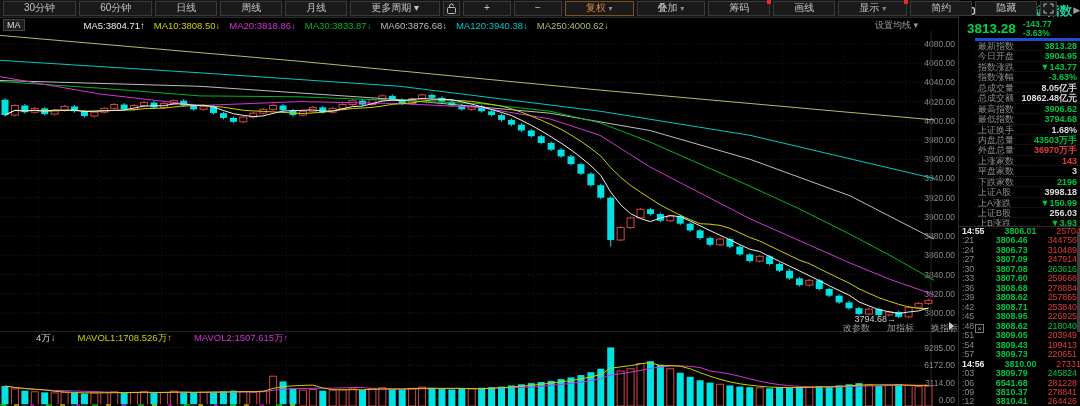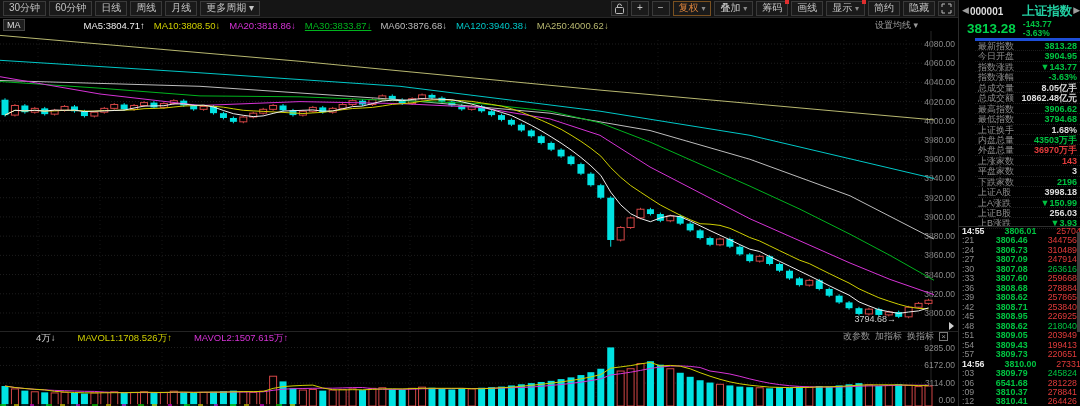--- a/index.html
+++ b/index.html
@@ -4,38 +4,38 @@
 <style>
   html,body{margin:0;padding:0;background:#000;}
   body{font-family:"Liberation Sans","DejaVu Sans",sans-serif;}
   #app{position:relative;width:1080px;height:406px;background:#000;overflow:hidden;color:#ccc;}
 
   
   .toolbar{position:absolute;top:0;left:0;width:958px;height:18px;background:#151515;
     border-bottom:1px solid #262626;display:flex;align-items:center;gap:3px;padding:0 3px;
     box-sizing:border-box;font-size:10px;z-index:5;}
   .tab,.tbtn{position:relative;border:1px solid #3a3a3a;background:#1a1a1a;color:#c4c4c4;
-    padding:0 5px;height:13px;line-height:12px;cursor:pointer;white-space:nowrap;}
+    padding:0 20px;height:13px;line-height:12px;cursor:pointer;white-space:nowrap;}
   .tbtn.orange{color:#e0863c;border-color:#7a5120;}
   .tb-right{margin-left:auto;display:flex;gap:3px;align-items:center;}
   .dot{position:absolute;top:-2px;right:-2px;width:4px;height:4px;background:#e02e2e;}
   .caret{font-size:8px;color:#8a8a8a;}
   .iconbtn{display:flex;align-items:center;justify-content:center;width:15px;padding:0;}
 
   
   .legend{position:absolute;top:19px;left:0;width:958px;height:12px;font-size:9.5px;
     display:flex;gap:19px;align-items:center;padding-left:3px;box-sizing:border-box;z-index:4;}
   .machip{border:1px solid #444;background:#1e1e1e;color:#ddd;font-size:9px;padding:0 3px;line-height:10px;}
   .ma-set{margin-left:auto;margin-right:40px;color:#9a9a9a;font-size:9px;cursor:pointer;}
 
   
   .chart-wrap{position:absolute;left:0;top:31px;width:958px;height:375px;}
   .vol-head{position:absolute;left:2px;top:332px;font-size:9.5px;display:flex;gap:22px;z-index:3;white-space:nowrap;margin-left:34px;}
-  .vol-links{position:absolute;left:843px;top:330px;font-size:9px;color:#9a9a9a;display:flex;
-    gap:5px;align-items:center;z-index:3;cursor:pointer;}
+  .vol-links{position:absolute;left:843px;top:322px;font-size:9px;color:#9a9a9a;display:flex;
+    gap:17px;align-items:center;z-index:3;cursor:pointer;}
   .xbox{display:inline-block;width:9px;height:9px;border:1px solid #7a7a7a;color:#9a9a9a;
     font-size:8px;line-height:8px;text-align:center;box-sizing:border-box;}
   .strip{position:absolute;left:0;top:404px;width:300px;height:2px;opacity:.8;
     background:repeating-linear-gradient(90deg,#0a0,#0a0 6px,#000 6px,#000 14px,#aa0 14px,#aa0 19px,#000 19px,#000 30px,#a0a 30px,#a0a 34px,#000 34px,#000 46px);}
 
   
   .collapse{position:absolute;left:949px;top:322px;width:0;height:0;border-top:4px solid transparent;
     border-bottom:4px solid transparent;border-left:5px solid #cfcfcf;cursor:pointer;z-index:6;}
 
   
@@ -100,21 +100,21 @@
       </div>
     </div>
   </div>
 
   <div class="legend">
     <span class="machip">MA</span>
     <span style="display:flex;gap:9px;">
         <span style="color: rgb(238, 238, 238); padding-left: 40px;">MA5:3804.71↑</span>
         <span style="color: rgb(207, 207, 0);">MA10:3808.50↓</span>
         <span style="color: rgb(214, 51, 214);">MA20:3818.86↓</span>
-        <span style="color: rgb(0, 180, 30); text-decoration: underline;">MA30:3833.87↓</span>
+        <span style="color: rgb(0, 180, 30);">MA30:3833.87↓</span>
         <span style="color: rgb(189, 189, 189);">MA60:3876.68↓</span>
         <span style="color: rgb(0, 200, 200);">MA120:3940.38↓</span>
         <span style="color: rgb(184, 184, 112);">MA250:4000.62↓</span>
       </span>
     <span class="ma-set">设置均线 ▾</span>
   </div>
 
   <div class="chart-wrap"><svg width="958" height="375" viewBox="0 31 958 375">
         <g>
           <line x1="0" y1="44" x2="931" y2="44" stroke="#1e1e1e" stroke-dasharray="1,2" stroke-width="1"></line>

